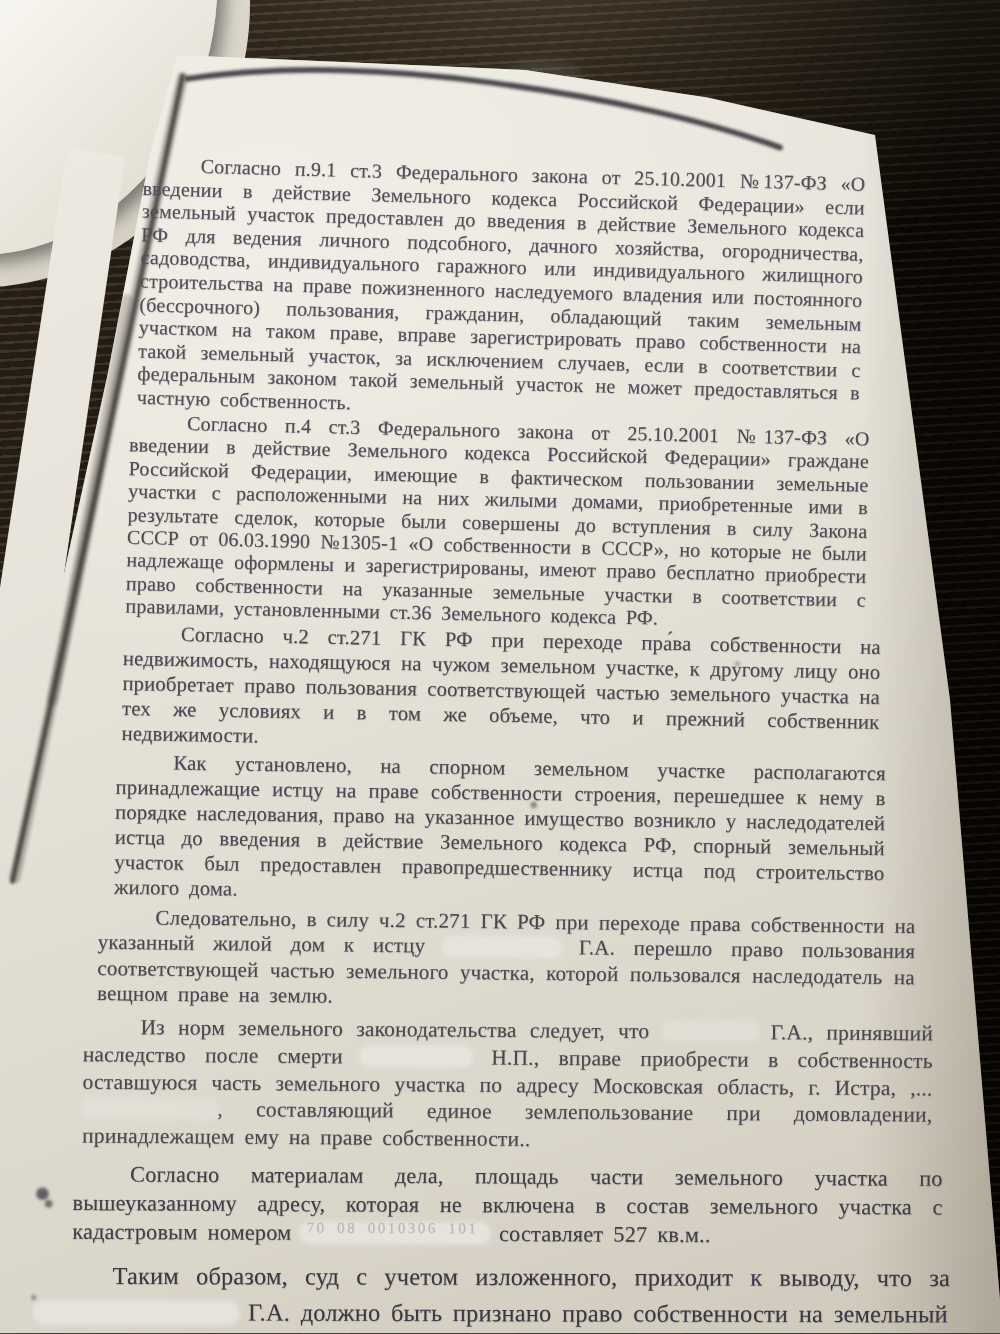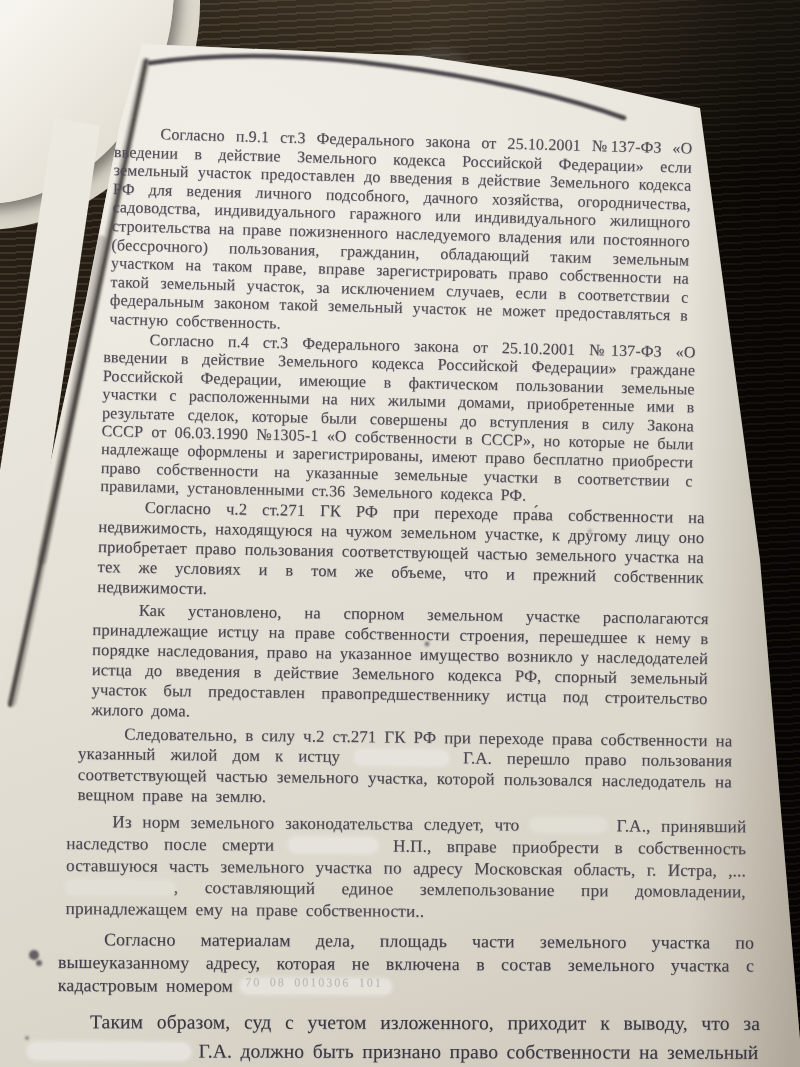--- a/index.html
+++ b/index.html
@@ -116,16 +116,16 @@
     </g>
   </svg>
 
   <div class="text">
       <p class="para p0"><span>Согласно п.9.1 ст.3 Федерального закона от 25.10.2001 №137-ФЗ «О введении в действие Земельного кодекса Российской Федерации» если земельный участок предоставлен до введения в действие Земельного кодекса РФ для ведения личного подсобного, дачного хозяйства, огородничества, садоводства, индивидуального гаражного или индивидуального жилищного строительства на праве пожизненного наследуемого владения или постоянного (бессрочного) пользования, гражданин, обладающий таким земельным участком на таком праве, вправе зарегистрировать право собственности на такой земельный участок, за исключением случаев, если в соответствии с федеральным законом такой земельный участок не может предоставляться в частную собственность.</span></p>
       <p class="para p1"><span>Согласно п.4 ст.3 Федерального закона от 25.10.2001 №137-ФЗ «О введении в действие Земельного кодекса Российской Федерации» граждане Российской Федерации, имеющие в фактическом пользовании земельные участки с расположенными на них жилыми домами, приобретенные ими в результате сделок, которые были совершены до вступления в силу Закона СССР от 06.03.1990 №1305-1 «О собственности в СССР», но которые не были надлежаще оформлены и зарегистрированы, имеют право бесплатно приобрести право собственности на указанные земельные участки в соответствии с правилами, установленными ст.36 Земельного кодекса РФ.</span></p>
       <p class="para p2"><span>Согласно ч.2 ст.271 ГК РФ при переходе пра́ва собственности на недвижимость, находящуюся на чужом земельном участке, к другому лицу оно приобретает право пользования соответствующей частью земельного участка на тех же условиях и в том же объеме, что и прежний собственник недвижимости.</span></p>
       <p class="para p3"><span>Как установлено, на спорном земельном участке располагаются принадлежащие истцу на праве собственности строения, перешедшее к нему в порядке наследования, право на указанное имущество возникло у наследодателей истца до введения в действие Земельного кодекса РФ, спорный земельный участок был предоставлен правопредшественнику истца под строительство жилого дома.</span></p>
       <p class="para p4"><span>Следовательно, в силу ч.2 ст.271 ГК РФ при переходе права собственности на указанный жилой дом к истцу </span><span class="redact" style="width: 93px;"></span><span> Г.А. перешло право пользования соответствующей частью земельного участка, которой пользовался наследодатель  на вещном праве на землю.</span></p>
       <p class="para p5"><span>Из норм земельного законодательства следует, что </span><span class="redact faint" style="width: 76px;"></span><span> Г.А., принявший наследство после смерти </span><span class="redact" style="width: 88px;"></span><span> Н.П., вправе приобрести  в собственность  оставшуюся  часть земельного участка по адресу Московская область, г. Истра, ,... </span><span class="redact faint" style="width: 108px;"></span><span>,  составляющий единое землепользование при домовладении, принадлежащем ему на праве собственности..</span></p>
-      <p class="para p6"><span>Согласно  материалам дела,  площадь части земельного участка по вышеуказанному адресу,  которая не включена в состав земельного участка с кадастровым номером </span><span class="redact" style="width: 150px;"><span class="ghost">70 08 0010306 101</span></span></p>
+      <p class="para p6"><span>Согласно  материалам дела,  площадь части земельного участка по вышеуказанному адресу,  которая не включена в состав земельного участка с кадастровым номером </span><span class="redact" style="width: 150px;"><span class="ghost">70 08 0010306 101</span></span><span> составляет 527 кв.м..</span></p>
       <p class="para p7"><span>Таким образом, суд с учетом изложенного,  приходит к выводу, что  за </span><span class="redact" style="width: 162px;"></span><span> Г.А.  должно быть признано право собственности на земельный</span></p>
     </div>
 </div>
 
 </body></html>

